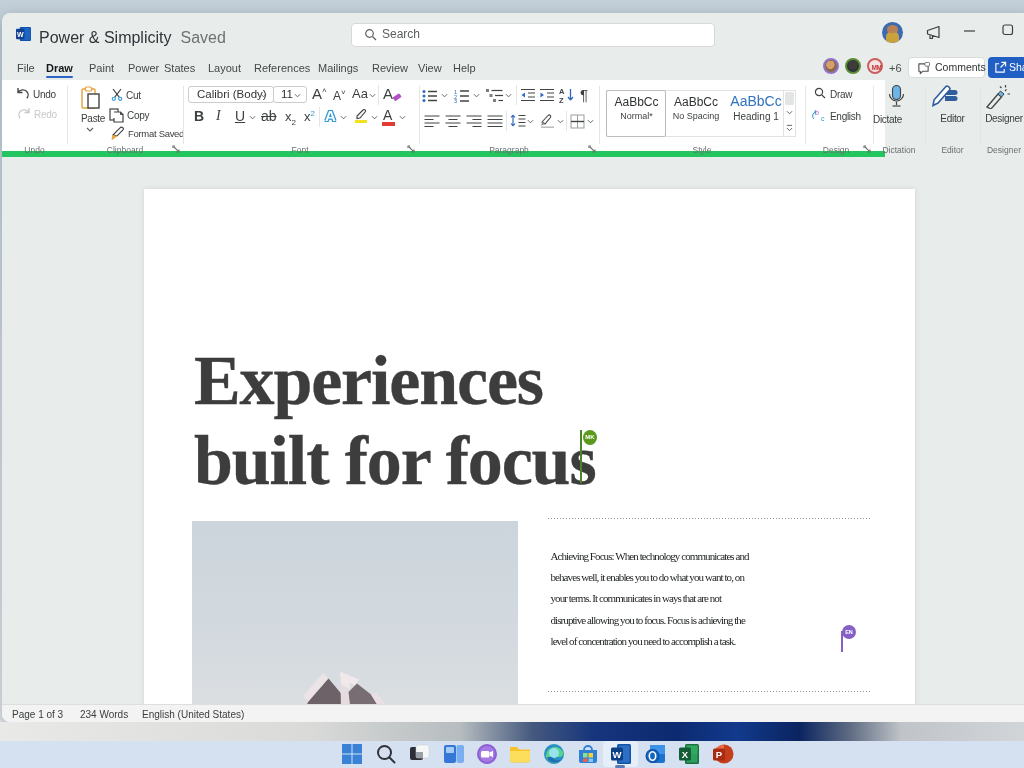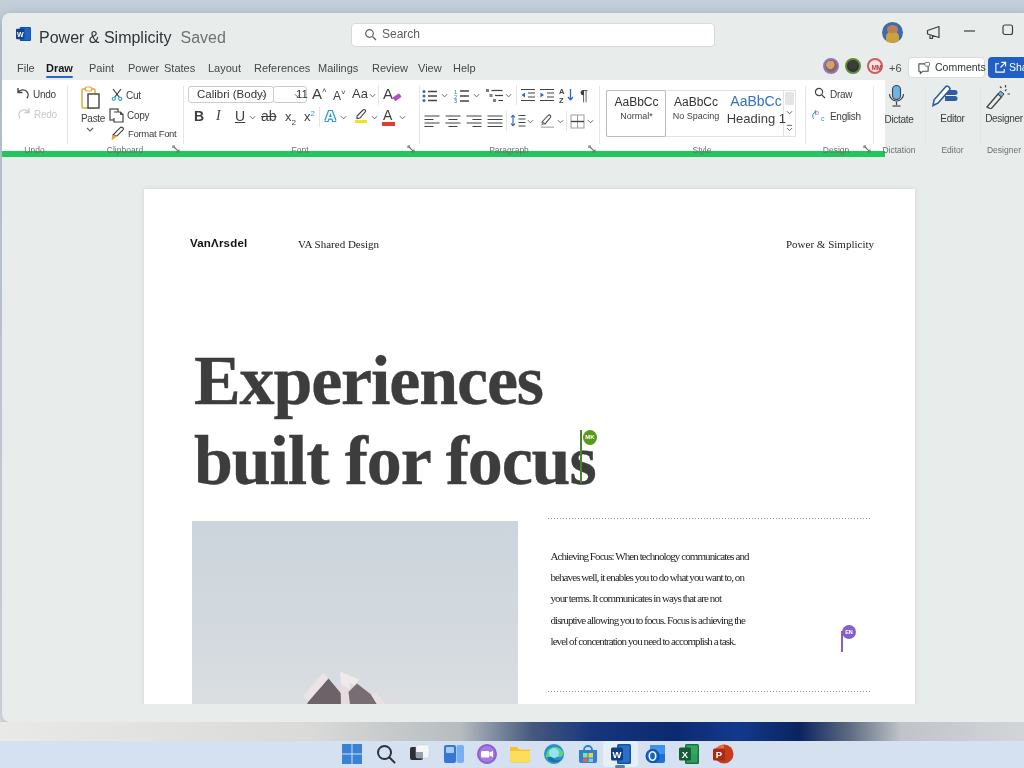--- a/index.html
+++ b/index.html
@@ -161,31 +161,31 @@
   <svg class="ic" style="position:absolute;left:107px;top:28px" width="15" height="15" viewBox="0 0 15 15">
         <rect x="1" y="1" width="8" height="11" fill="#fff" stroke="#404444" stroke-width="1.2"></rect>
         <path d="M5 4 h6.5 l2.5 2.5 v7.5 h-9 v-4" fill="#fff" stroke="#404444" stroke-width="1.2"></path>
         <path d="M11.5 4 v2.5 h2.5" fill="none" stroke="#404444" stroke-width="1"></path>
       </svg>
   <span class="rbtn" style="left:125px;top:30px">Copy</span>
   <svg class="ic" style="position:absolute;left:108px;top:46px" width="16" height="15" viewBox="0 0 16 15">
         <path d="M3 9 L10 2 a1.8 1.8 0 0 1 3 2 L7 10 Z" fill="#fff" stroke="#404444" stroke-width="1.1"></path>
         <path d="M3 9 L2 13.5 L7 10" fill="#e8a33d" stroke="#e8a33d" stroke-width="1"></path>
       </svg>
-  <span class="rbtn" style="left:126px;top:48px;font-size:9.5px">Format Font</span>
+  <span class="rbtn" style="left:126px;top:48px;font-size:9.5px">Format Saved</span>
   <div class="glabel" style="left:65px;width:116px">Clipboard</div>
   <svg class="launcher" style="left:170px" width="9" height="9" viewBox="0 0 9 9">
         <path d="M1 3 V1 h2 M2 2 l4.2 4.2 M7 4.5 V7 H4.5" stroke="#6b6f6e" stroke-width="1.1" fill="none"></path>
       </svg>
   <div class="gsep" style="left:181px"></div>
 
   <div class="combo" style="left:186px;top:6px;width:86px;height:17px;line-height:15px;padding-left:8px">Calibri (Body)<svg style="position:absolute;right:6px;top:6px" width="7" height="5" viewBox="0 0 8 5">
           <path d="M1 1 L4 4 L7 1" fill="none" stroke="#5f6362" stroke-width="1.1"></path>
         </svg></div>
-  <div class="combo" style="left:271px;top:6px;width:34px;height:17px;line-height:15px;padding-left:22px">11<svg style="position:absolute;right:5px;top:6px" width="7" height="5" viewBox="0 0 8 5">
+  <div class="combo" style="left:271px;top:6px;width:34px;height:17px;line-height:15px;padding-left:7px">11<svg style="position:absolute;right:5px;top:6px" width="7" height="5" viewBox="0 0 8 5">
           <path d="M1 1 L4 4 L7 1" fill="none" stroke="#5f6362" stroke-width="1.1"></path>
         </svg></div>
   <span style="position:absolute;left:310px;top:5px;font-size:15px;color:#3c403f">A<sup style="font-size:8px;color:#3c403f">˄</sup></span>
   <span style="position:absolute;left:331px;top:8px;font-size:12px;color:#3c403f">A<sup style="font-size:8px;color:#3c403f">˅</sup></span>
   <span style="position:absolute;left:350px;top:6px;font-size:13px;color:#3c403f">Aa</span>
   <svg class="ic" style="position:absolute;left:367px;top:13px" width="7" height="5" viewBox="0 0 8 5">
         <path d="M1 1 L4 4 L7 1" fill="none" stroke="#5f6362" stroke-width="1.1"></path>
       </svg>
   <div style="position:absolute;left:376px;top:5px;width:1px;height:20px;background:#e3e6e5"></div>
   <span style="position:absolute;left:381px;top:5px;font-size:15px;color:#3c403f">A</span>
@@ -310,21 +310,21 @@
         <path d="M1 3 V1 h2 M2 2 l4.2 4.2 M7 4.5 V7 H4.5" stroke="#6b6f6e" stroke-width="1.1" fill="none"></path>
       </svg>
   <div class="gsep" style="left:597px"></div>
   <div style="position:absolute;left:604px;top:10px;width:178px;height:47px;border:1px solid #e0e3e2;background:#fff">
     <div style="position:absolute;left:-1px;top:-1px;width:60px;height:47px;border:1px solid #b9bdbc;border-radius:2px;background:#fff;box-shadow:inset 0 0 0 1px #fff"></div>
     <div style="position:absolute;left:0;top:4px;width:59px;text-align:center;font-size:12px;color:#2f3332">AaBbCc</div>
     <div style="position:absolute;left:0;top:20px;width:59px;text-align:center;font-size:9px;color:#3c403f">Normal*</div>
     <div style="position:absolute;left:59px;top:4px;width:60px;text-align:center;font-size:12px;color:#2f3332">AaBbCc</div>
     <div style="position:absolute;left:59px;top:20px;width:60px;text-align:center;font-size:9px;color:#3c403f">No Spacing</div>
     <div style="position:absolute;left:119px;top:2px;width:60px;text-align:center;font-size:14px;color:#3173c1">AaBbCc</div>
-    <div style="position:absolute;left:119px;top:20px;width:60px;text-align:right;font-size:13px;color:#3c403f">Heading 1</div>
+    <div style="position:absolute;left:119px;top:20px;width:60px;text-align:center;font-size:10px;color:#3c403f">Heading 1</div>
   </div>
   <div style="position:absolute;left:782px;top:10px;width:12px;height:47px;border:1px solid #e0e3e2;border-left:none">
     <div style="position:absolute;left:1px;top:1px;width:9px;height:13px;background:#e2e5e4;border-radius:2px"></div>
     <svg style="position:absolute;left:2px;top:19px" width="7" height="5" viewBox="0 0 8 5">
           <path d="M1 1 L4 4 L7 1" fill="none" stroke="#5f6362" stroke-width="1.1"></path>
         </svg>
     <svg style="position:absolute;left:2px;top:33px" width="7" height="8" viewBox="0 0 8 8">
           <path d="M1 1 h6 M1 4 L4 7 L7 4" fill="none" stroke="#5f6362" stroke-width="1.1"></path>
         </svg>
   </div>
@@ -346,21 +346,21 @@
         <path d="M1 3 V1 h2 M2 2 l4.2 4.2 M7 4.5 V7 H4.5" stroke="#6b6f6e" stroke-width="1.1" fill="none"></path>
       </svg>
   <div class="gsep" style="left:871px"></div>
 
   <svg class="ic" style="position:absolute;left:886px;top:5px" width="17" height="24" viewBox="0 0 17 24">
     <rect x="4.5" y="0.5" width="8" height="14" rx="4" fill="#6db5e8" stroke="#404444" stroke-width="1.1"></rect>
     <path d="M1.5 9 a7 7 0 0 0 14 0" fill="none" stroke="#404444" stroke-width="1.2"></path>
     <line x1="8.5" y1="16.5" x2="8.5" y2="20" stroke="#404444" stroke-width="1.2"></line>
     <line x1="4.5" y1="21" x2="12.5" y2="21" stroke="#404444" stroke-width="1.2"></line>
   </svg>
-  <div class="rbtn" style="left:871px;top:34px;width:52px;text-align:center">Dictate</div>
+  <div class="rbtn" style="left:871px;top:34px;width:52px;">Dictate</div>
   <div class="glabel" style="left:871px;width:52px">Dictation</div>
   <div class="gsep" style="left:923px"></div>
 
   <svg class="ic" style="position:absolute;left:929px;top:5px" width="27" height="23" viewBox="0 0 27 23">
     <path d="M14 16 h10 a2.5 2.5 0 0 0 0 -5 h-10 Z" fill="#2f5d9e"></path>
     <path d="M12 10 h12 a2.5 2.5 0 0 0 0 -5 h-8 Z" fill="#2f5d9e"></path>
     <path d="M3 15 L14 2.5 a2.6 2.6 0 0 1 4.5 2.6 L7 18 L2 20.5 Z" fill="#fff" stroke="#2f5d9e" stroke-width="1.6"></path>
   </svg>
   <div class="rbtn" style="left:923px;top:33px;width:55px;text-align:center">Editor</div>
   <div class="glabel" style="left:923px;width:55px">Editor</div>
@@ -369,25 +369,20 @@
   <svg class="ic" style="position:absolute;left:983px;top:5px" width="26" height="24" viewBox="0 0 26 24">
     <path d="M2 22 L13 9 l3.5 3 L6 24 Z" fill="none" stroke="#404444" stroke-width="1.3"></path>
     <path d="M13 9 l2.5 -3 3.5 3 -2.5 3 Z" fill="#6db5e8" stroke="#404444" stroke-width="1"></path>
     <path d="M20 6 l1.5 -1.7 M22.5 9 h2.5 M20.5 2.5 V0 M16.5 3 l-1.6 -1.7" stroke="#404444" stroke-width="1.2" fill="none"></path>
   </svg>
   <div class="rbtn" style="left:978px;top:33px;width:48px;text-align:center">Designer</div>
   <div class="glabel" style="left:978px;width:48px">Designer</div>
 </div>
 <div id="canvas">
  <div id="page">
-  <div id="hdr">
-    <span id="logo">VanΛrsdel</span>
-    <span class="mid">VA Shared Design</span>
-    <span class="rgt">Power &amp; Simplicity</span>
-  </div>
   <div id="headline">Experiences<br>built for focus</div>
   <div id="cursor1"></div>
   <div id="mk">MK</div>
   <div id="photo">
     <svg width="326" height="380" viewBox="0 0 326 380">
       <polygon points="131.5,151.5 111,175.5 116.5,180.5 136.5,157.5" fill="#ece3e6"></polygon>
       <polygon points="136.5,157.5 116.5,180.5 112,188 160,188 152.5,176.5" fill="#6d6268"></polygon>
       <polygon points="148,150.5 167,158.5 162.5,164.5 157.5,162 158.5,171 149.5,166.5" fill="#f0e8ea"></polygon>
       <polygon points="148.5,163.5 158.5,168 160.5,188 149,188" fill="#e6dcdf"></polygon>
       <polygon points="165,162.5 156.5,171 158.5,188 188,188 179,173.5" fill="#786d73"></polygon>
@@ -400,20 +395,25 @@
 behaves well, it enables you to do what you want to, on<br>
 your terms. It communicates in ways that are not<br>
 disruptive allowing you to focus. Focus is achieving the<br>
 level of concentration you need to accomplish a task.</div>
     <div class="dotl"></div>
     <div id="en">EN</div>
     <div id="cursor2"></div>
   </div>
  </div>
 </div>
+<div id="statusbar">
+  <span style="left:10px">Page 1 of 3</span>
+  <span style="left:78px">234 Words</span>
+  <span style="left:140px">English (United States)</span>
+</div>
 </div>
 <div id="wpband"></div>
 <div id="taskbar">
   <svg class="tkico" style="left:341px" viewBox="0 0 22 22">
       <rect x="1" y="1" width="9.5" height="9.5" fill="#3a82d6"></rect>
       <rect x="11.5" y="1" width="9.5" height="9.5" fill="#3a82d6"></rect>
       <rect x="1" y="11.5" width="9.5" height="9.5" fill="#3a82d6"></rect>
       <rect x="11.5" y="11.5" width="9.5" height="9.5" fill="#3a82d6"></rect>
     </svg>
   <svg class="tkico" style="left:375px" viewBox="0 0 22 22">

